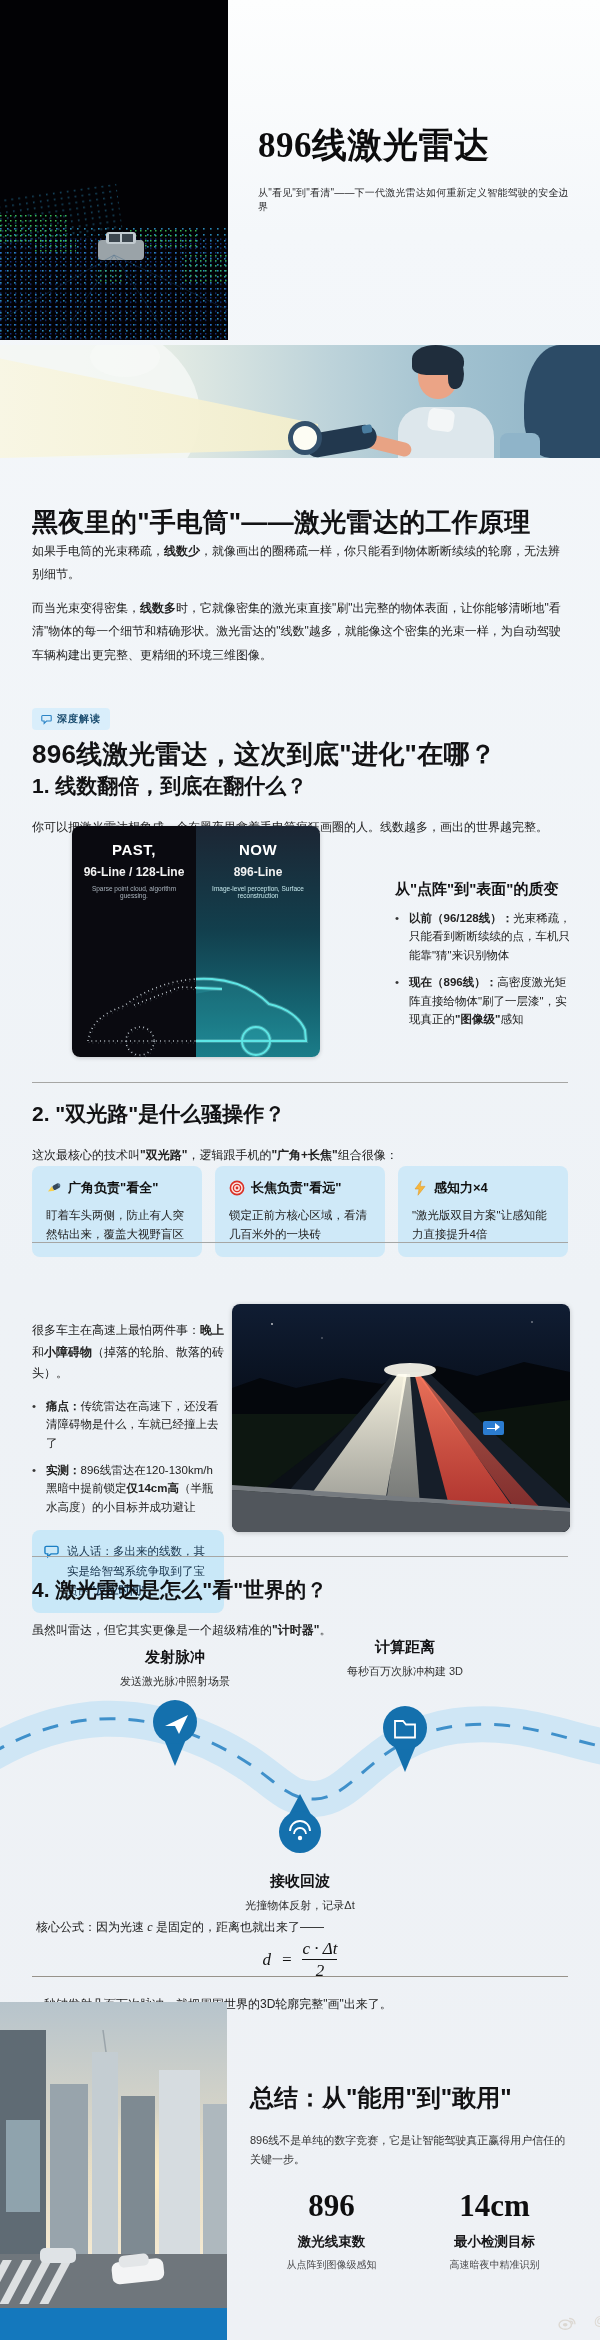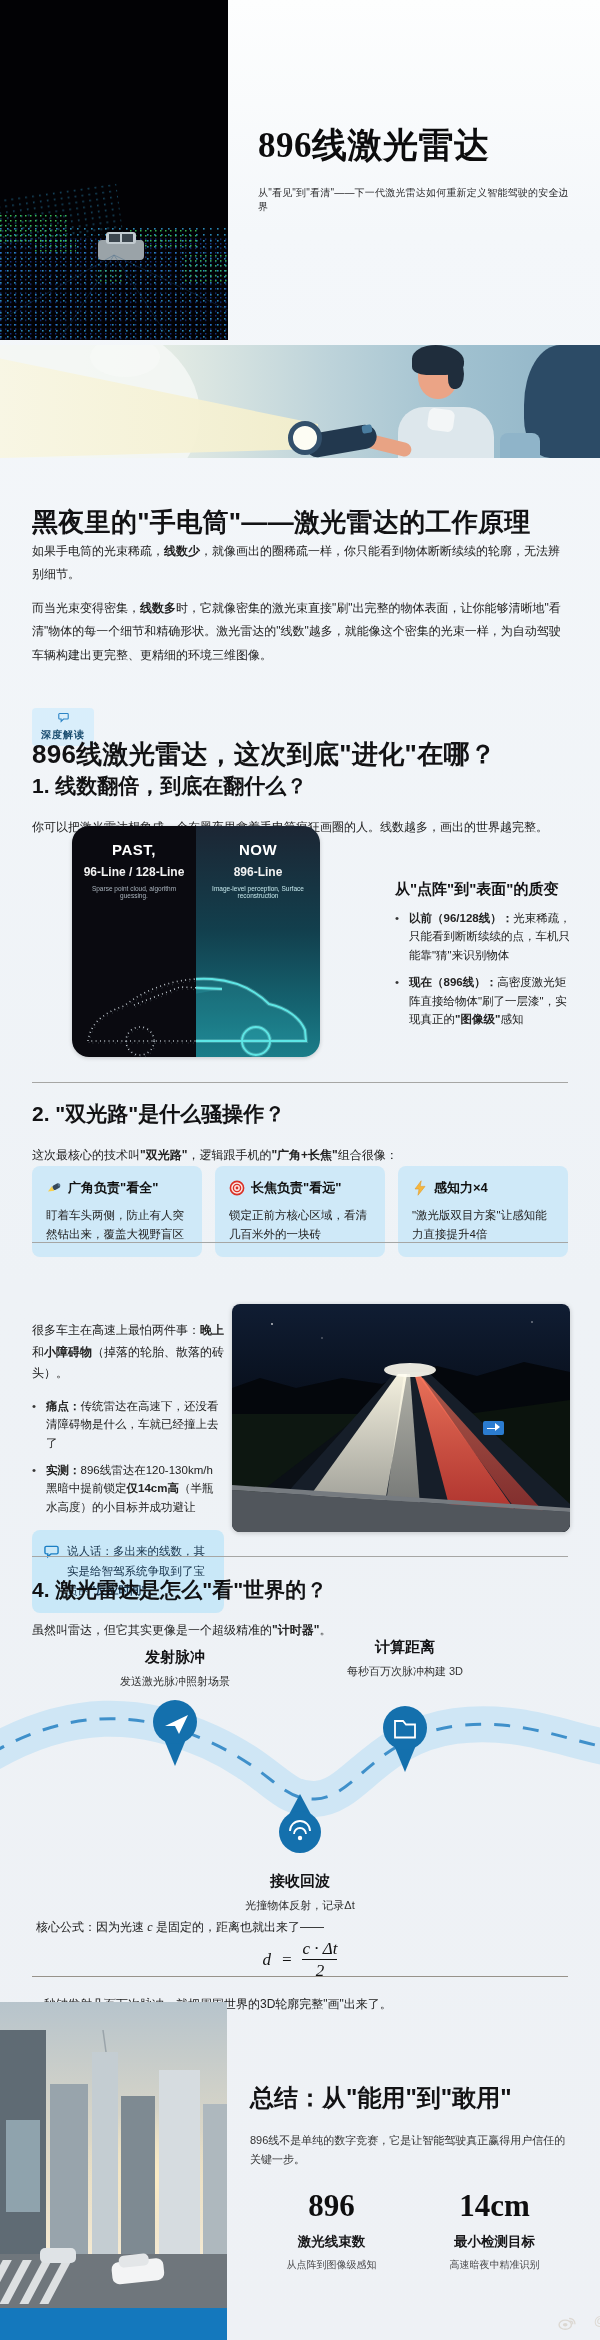--- a/index.html
+++ b/index.html
@@ -32,24 +32,24 @@
   .illu .hair2{position:absolute;left:448px;top:14px;width:16px;height:30px;background:#1f2d3c;border-radius:0 60% 60% 40%;}
   .illu .panel{position:absolute;left:524px;top:0;width:80px;height:113px;background:#2c4b66;border-radius:36px 0 0 26px/60px 0 0 40px;}
   .illu .chair{position:absolute;left:500px;top:88px;width:40px;height:25px;background:#8fb4c9;border-radius:8px 8px 0 0;}
   
   .wrap{left:32px;width:536px;}
   h2.sec{margin:0;font-size:26px;font-weight:800;color:#121214;letter-spacing:.3px;}
   h3.sub{margin:0;font-size:21px;font-weight:800;color:#121214;}
   .body-p{font-size:12px;line-height:1.95;color:#222;margin:0 0 10px 0;}
   .hrline{left:32px;width:536px;height:0;border-top:1.6px solid #a6a6a4;}
   
-  .badge{left:32px;top:708px;display:inline-flex;align-items:center;gap:5px;background:#d9eefb;border-radius:4px;padding:4px 9px;flex-direction:column;}
+  .badge{left:32px;top:708px;display:inline-flex;align-items:center;gap:5px;background:#d9eefb;border-radius:4px;padding:4px 9px;}
   .badge span{font-size:10px;font-weight:700;color:#174a6d;letter-spacing:1px;}
   
-  .cmp{left:72px;top:826px;width:248px;height:231px;border-radius:17px;overflow:hidden;display:flex;box-shadow:0 1px 4px rgba(0,0,0,.18);}
+  .cmp{left:72px;top:826px;width:248px;height:231px;border-radius:8px;overflow:hidden;display:flex;box-shadow:0 1px 4px rgba(0,0,0,.18);}
   .cmp .half{width:50%;height:100%;position:relative;text-align:center;}
   .cmp .hl{background:#0a0a10;}
   .cmp .hr2{background:linear-gradient(180deg,#1c2634 0%,#123f4d 45%,#156673 80%,#1b7d89 100%);}
   .cmp .t1{margin-top:15px;font-size:15px;font-weight:800;color:#fff;letter-spacing:.5px;}
   .cmp .t2{margin-top:7px;font-size:12px;font-weight:700;color:#f2f2f2;}
   .cmp .t3{margin-top:6px;font-size:6.5px;color:#aab4bd;padding:0 6px;}
   .cmp .hr2 .t3{color:#c4e6ea;}
   .cmp svg{position:absolute;left:0;bottom:0;}
   
   .panel1{left:395px;top:880px;width:178px;}

